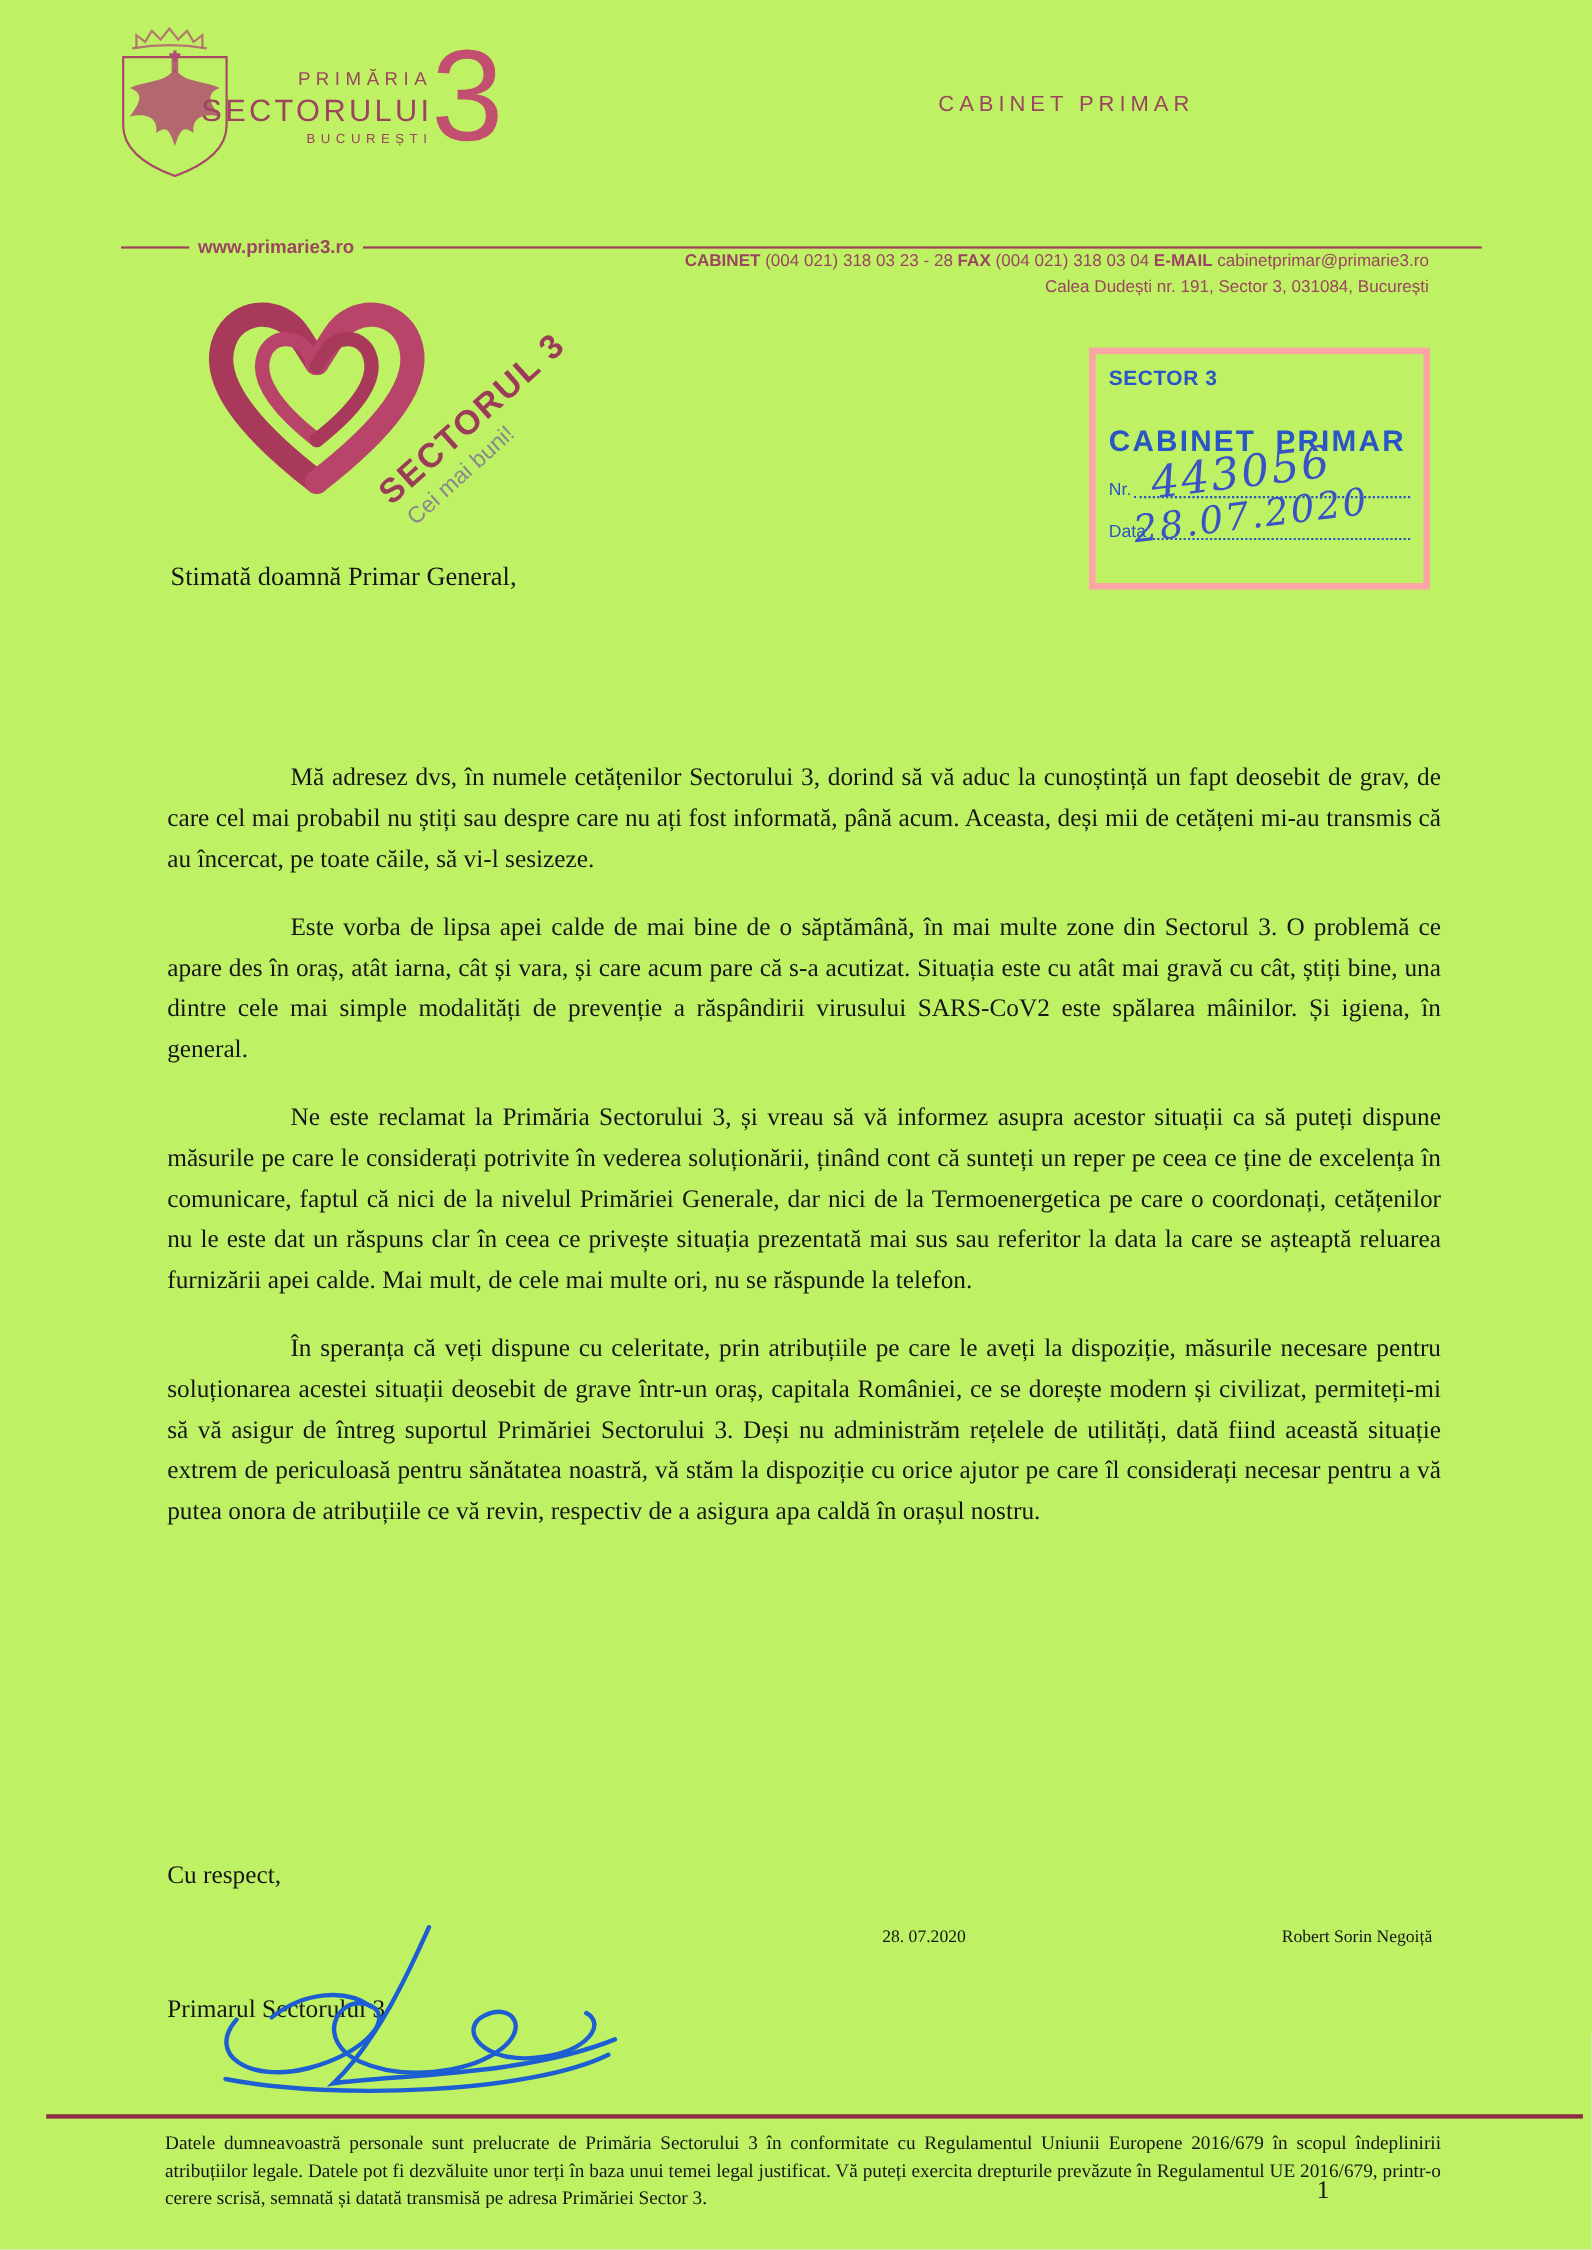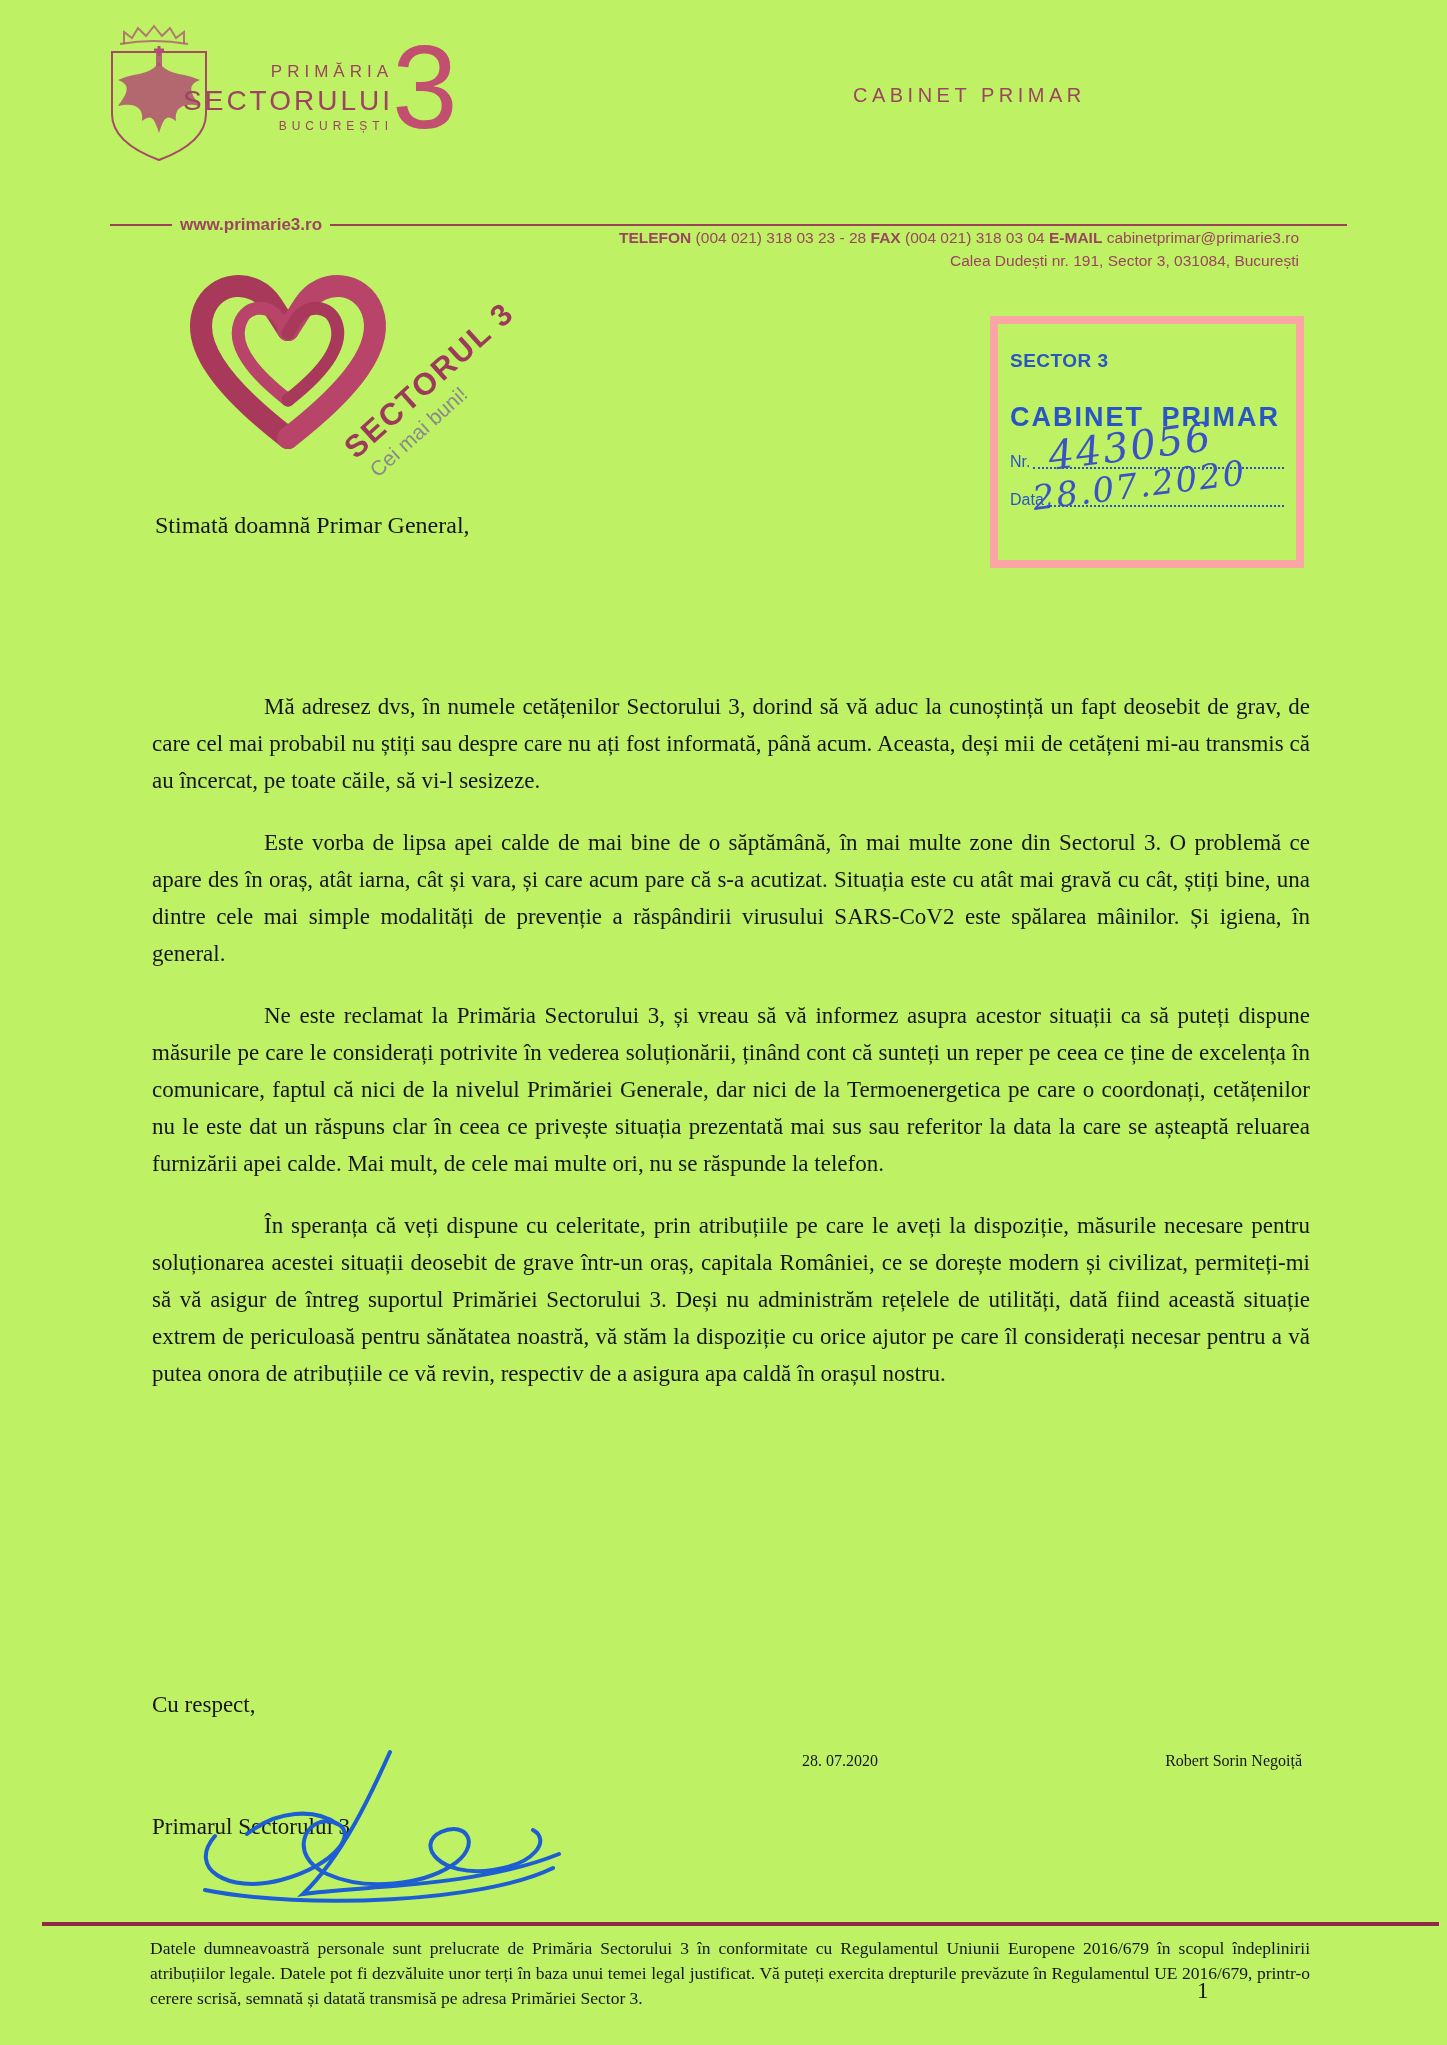--- a/index.html
+++ b/index.html
@@ -45,21 +45,21 @@
   .contact{
     position:absolute;right:148px;top:226px;text-align:right;
     font-family:"Liberation Sans","DejaVu Sans",sans-serif;
     font-size:15.5px;line-height:23px;color:#9c4460;
   }
   .contact .b{font-weight:bold;}
   .heart-logo{position:absolute;left:160px;top:242px;overflow:visible;}
   
   .stamp{
     position:absolute;left:990px;top:316px;width:274px;height:184px;
-    border:8px solid #fca5a5;padding:26px 12px;
+    border:6px solid #fca5a5;padding:12px 12px;
     font-family:"Liberation Sans","DejaVu Sans",sans-serif;color:#2a55c5;
   }
   .stamp-sector{font-size:19px;font-weight:bold;letter-spacing:.5px;}
   .stamp-office{font-size:27px;font-weight:bold;letter-spacing:2px;word-spacing:8px;margin-top:30px;white-space:nowrap;}
   .stamp-row{display:flex;position:relative;margin-top:20px;}
   .stamp-row .lbl{font-size:16px;}
   .stamp-row .leader{flex:1;border-bottom:2.5px dotted #2a55c5;height:14px;margin-left:3px;}
   .hand{
     position:absolute;color:#3a52c5;
     font-family:"DejaVu Serif",serif;font-style:italic;
@@ -113,21 +113,21 @@
   <div class="cabinet">CABINET PRIMAR</div>
 
   <div class="rule-row">
     <span class="rule-seg rule-left"></span>
     <span class="site-label">www.primarie3.ro</span>
     <span class="rule-seg rule-right"></span>
   </div>
 
   <div class="contact">
     <div>
-      <span class="b">TELEFON</span>
+      <span class="b">CABINET</span>
       <span>(004 021) 318 03 23 - 28</span>
       <span class="b">FAX</span>
       <span>(004 021) 318 03 04</span>
       <span class="b">E-MAIL</span>
       <span>cabinetprimar@primarie3.ro</span>
     </div>
     <div>Calea Dudești nr. 191, Sector 3, 031084, București</div>
   </div>
 
   <svg class="heart-logo" width="310" height="240" viewBox="0 0 310 240">

